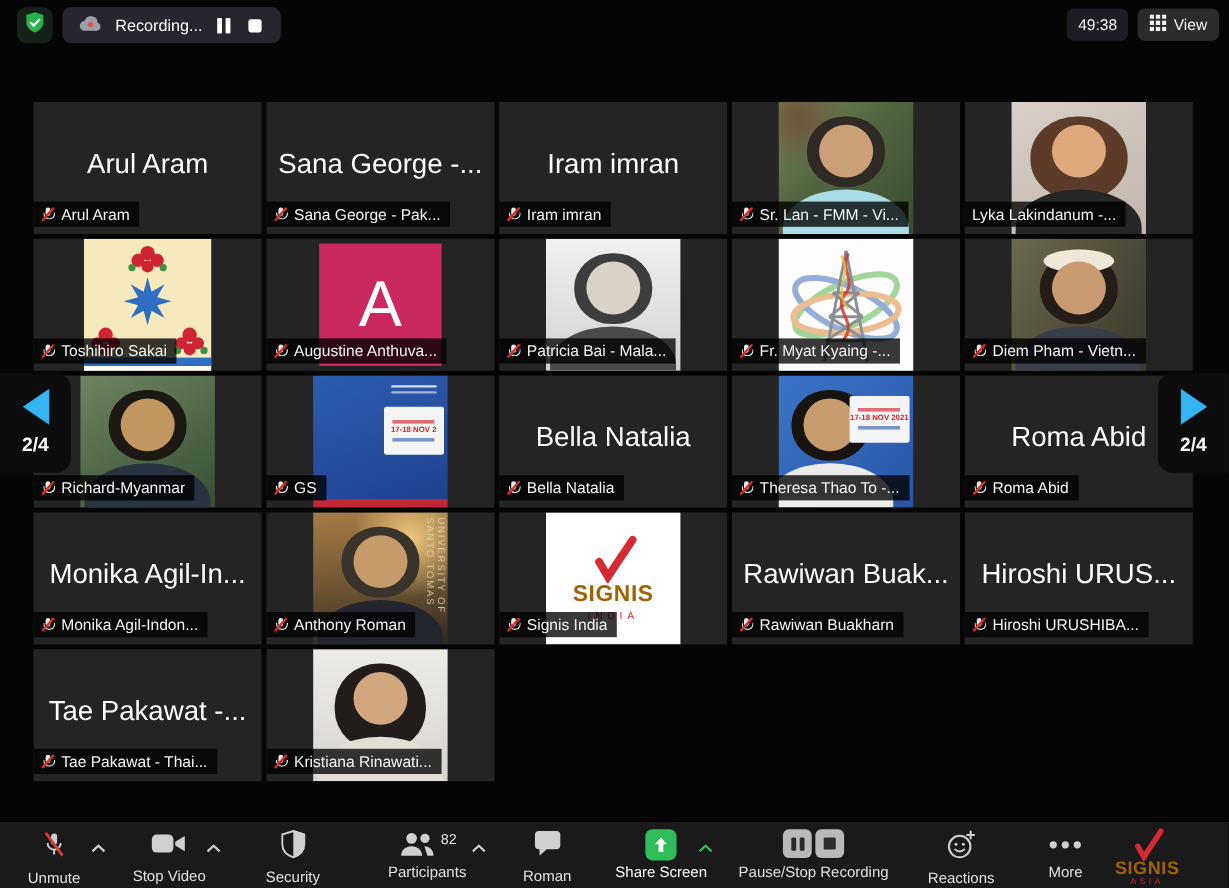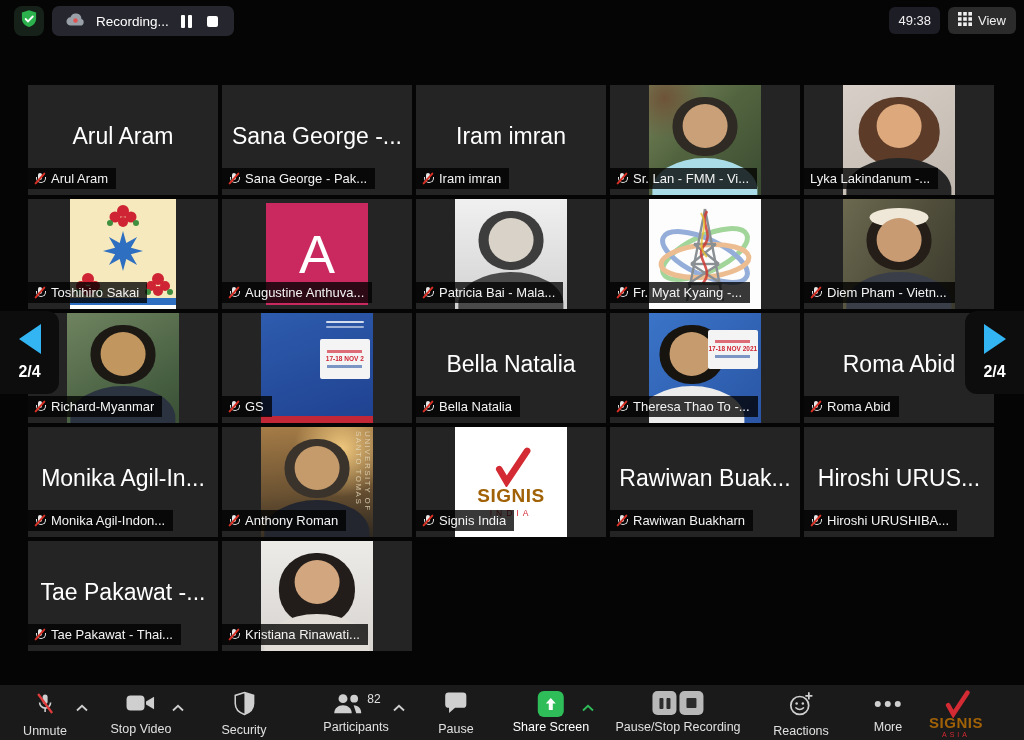--- a/index.html
+++ b/index.html
@@ -575,21 +575,21 @@
           <path d="M1.5 6.5 L6.5 1.8 L11.5 6.5" stroke="#cfcfcf" stroke-width="1.8" fill="none"></path>
         </svg>
     </span>
 
     <div class="tbi" style="left:456px">
       <span>
         <svg width="25" height="24" viewBox="0 0 26 24">
             <path d="M2 4.5A3.5 3.5 0 0 1 5.5 1h15A3.5 3.5 0 0 1 24 4.5v9a3.5 3.5 0 0 1-3.5 3.5h-8.2L6 22.5V17H5.5A3.5 3.5 0 0 1 2 13.5z" fill="#cfcfcf"></path>
           </svg>
       </span>
-      <span class="tbl">Pause</span>
+      <span class="tbl">Roman</span>
     </div>
 
     <div class="tbi" style="left:551px">
       <span class="share-btn">
         <svg width="14" height="14" viewBox="0 0 14 14">
             <path d="M7 1 L12 6.5 H9 V13 H5 V6.5 H2 Z" fill="#fff"></path>
           </svg>
       </span>
       <span class="tbl green">Share Screen</span>
     </div>

